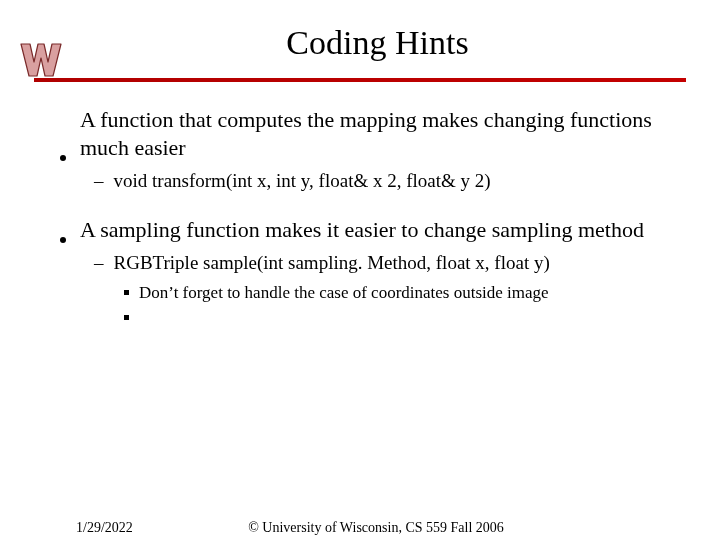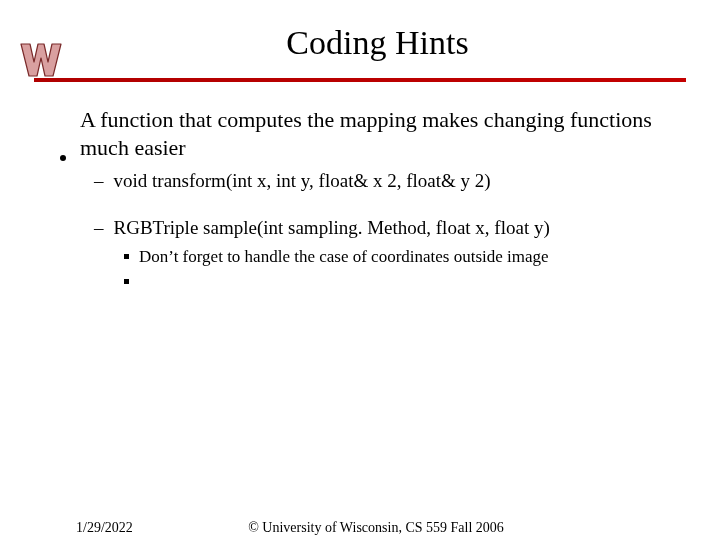--- a/index.html
+++ b/index.html
@@ -49,20 +49,24 @@
         </div>
         <div class="sub1">
           <div class="sub1-row">
             <span class="dash">–</span>
             <span class="sub1-text">void transform(int x, int y, float&amp; x 2, float&amp; y 2)</span>
           </div>
         </div>
       </li>
 
       <li>
+        <div class="bullet-row">
+          <span class="dot"></span>
+          <span class="b1-text">A sampling function makes it easier to change sampling method</span>
+        </div>
         <div class="sub1">
           <div class="sub1-row">
             <span class="dash">–</span>
             <span class="sub1-text">RGBTriple sample(int sampling. Method, float x, float y)</span>
           </div>
           <div class="sub2">
             <div class="sub2-row">
               <span class="sq"></span>
               <span class="sub2-text">Don’t forget to handle the case of coordinates outside image</span>
             </div>

